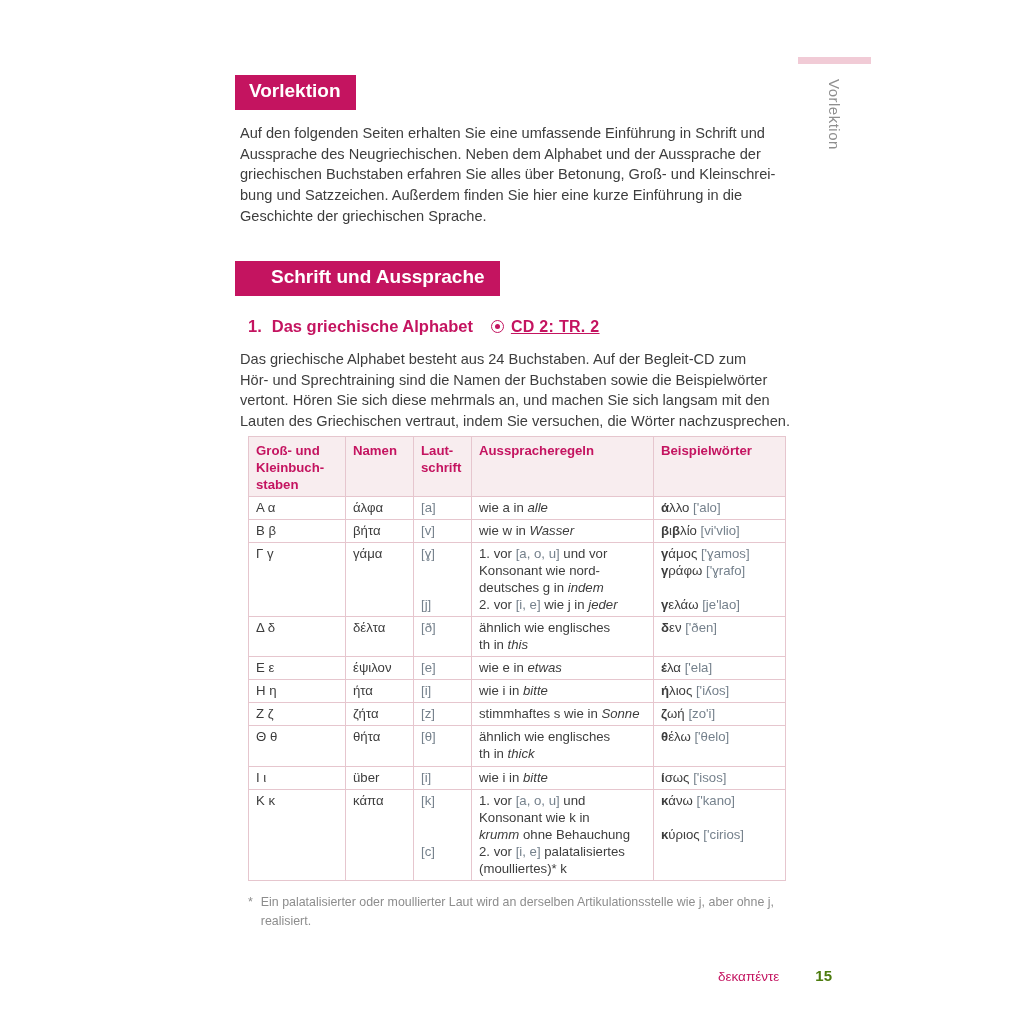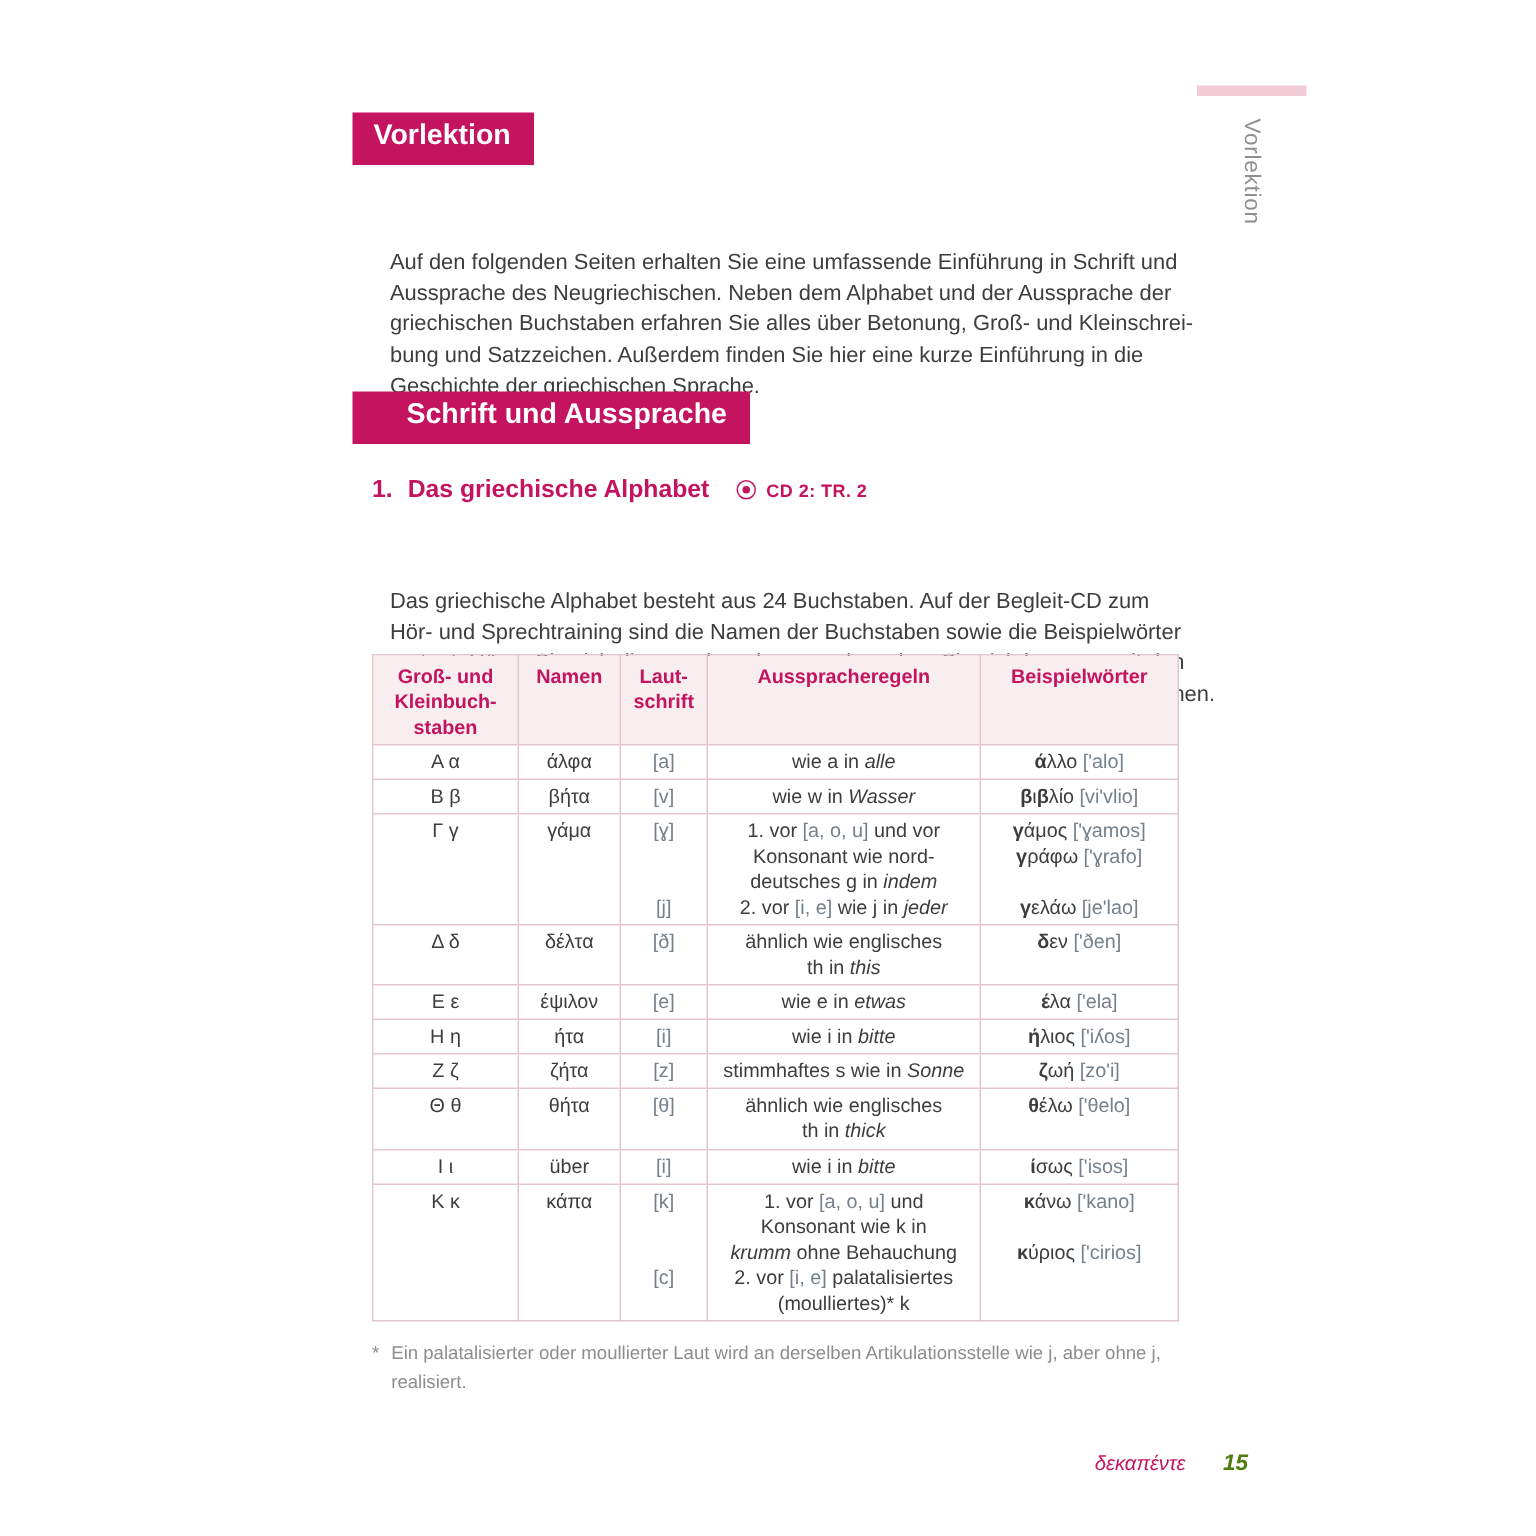--- a/index.html
+++ b/index.html
@@ -9,63 +9,63 @@
     position:relative; width:1024px; height:1024px; background:#ffffff;
     font-family:"Liberation Sans","DejaVu Sans",sans-serif; color:#3d3d3d; overflow:hidden;
   }
   .title-box, .section-box {
     position:absolute; background:#c41460; color:#ffffff;
     font-size:19px; font-weight:700; padding:5px 15px 8px 14px;
   }
   .title-box { left:235px; top:75px; }
   .section-box { left:235px; top:261px;padding-left:36px; }
   .intro, .para2 {
-    position:absolute; left:260px; width:580px;
-    font-size:14.6px; line-height:1.42; white-space:pre-line;margin-top:42px;
+    position:absolute; left:240px; width:580px;
+    font-size:14.6px; line-height:1.42; white-space:pre-line;
   }
   .intro { top:123px; }
   .para2 { top:349px; }
   .subsection {
     position:absolute; left:248px; top:317px; color:#c41460;
     font-size:16.5px; font-weight:700; display:flex; align-items:center;
   }
   .subsection-number { margin-right:10px; }
   .cd-icon {
     display:inline-block; width:13px; height:13px; border:1.5px solid #c41460;
     border-radius:50%; margin-left:18px; position:relative; flex:0 0 auto;
   }
   .cd-icon::after {
     content:''; position:absolute; left:50%; top:50%; width:5px; height:5px;
     margin:-2.5px 0 0 -2.5px; background:#c41460; border-radius:50%;
   }
-  .cd-label { margin-left:7px; font-size:12px; letter-spacing:0.3px; }
+  .cd-label { margin-left:7px; font-size:16px; letter-spacing:0.3px;text-decoration:underline; }
   .alphabet-table {
     position:absolute; left:248px; top:436px; width:537px;
     border-collapse:collapse; table-layout:fixed;
     font-size:13.2px; line-height:1.29;
   }
   .alphabet-table th, .alphabet-table td {
-    border:1px solid #e6c6ce; text-align:center; vertical-align:top;
+    border:1px solid #e6c6ce; text-align:left; vertical-align:top;
     padding:2px 7px 3px; font-weight:400; overflow:hidden;
   }
   .alphabet-table thead th {
     background:#f8edef; color:#c41460; font-weight:700;
     padding-top:5px; padding-bottom:3px;
   }
   .alphabet-table b { font-weight:700; }
   .alphabet-table i { font-style:italic; }
   .ipa { color:#75818c; }
   .footnote {
     position:absolute; left:248px; top:893px; width:580px; display:flex; gap:8px;
     font-size:12.4px; line-height:1.5; color:#8d8d8d;
   }
   .fn-text { white-space:pre-line; }
   .page-footer {
     position:absolute; left:248px; top:967px; width:584px;
-    display:flex; justify-content:flex-end; align-items:center; gap:25px;font-style:italic;
+    display:flex; justify-content:flex-end; align-items:flex-end; gap:36px;
   }
   .footer-word { color:#c41460; font-size:13.5px; }
   .footer-num { font-weight:700; font-size:15px; color:#4d7c0f; }
   .side-tab-bar { position:absolute; left:798px; top:57px; width:73px; height:7px; background:#f1cbd6; }
   .side-tab-label {
     position:absolute; left:826px; top:79px; writing-mode:vertical-rl;
     font-size:15px; color:#8f8f8f; letter-spacing:0.5px;
   }
 </style>
 </head>

